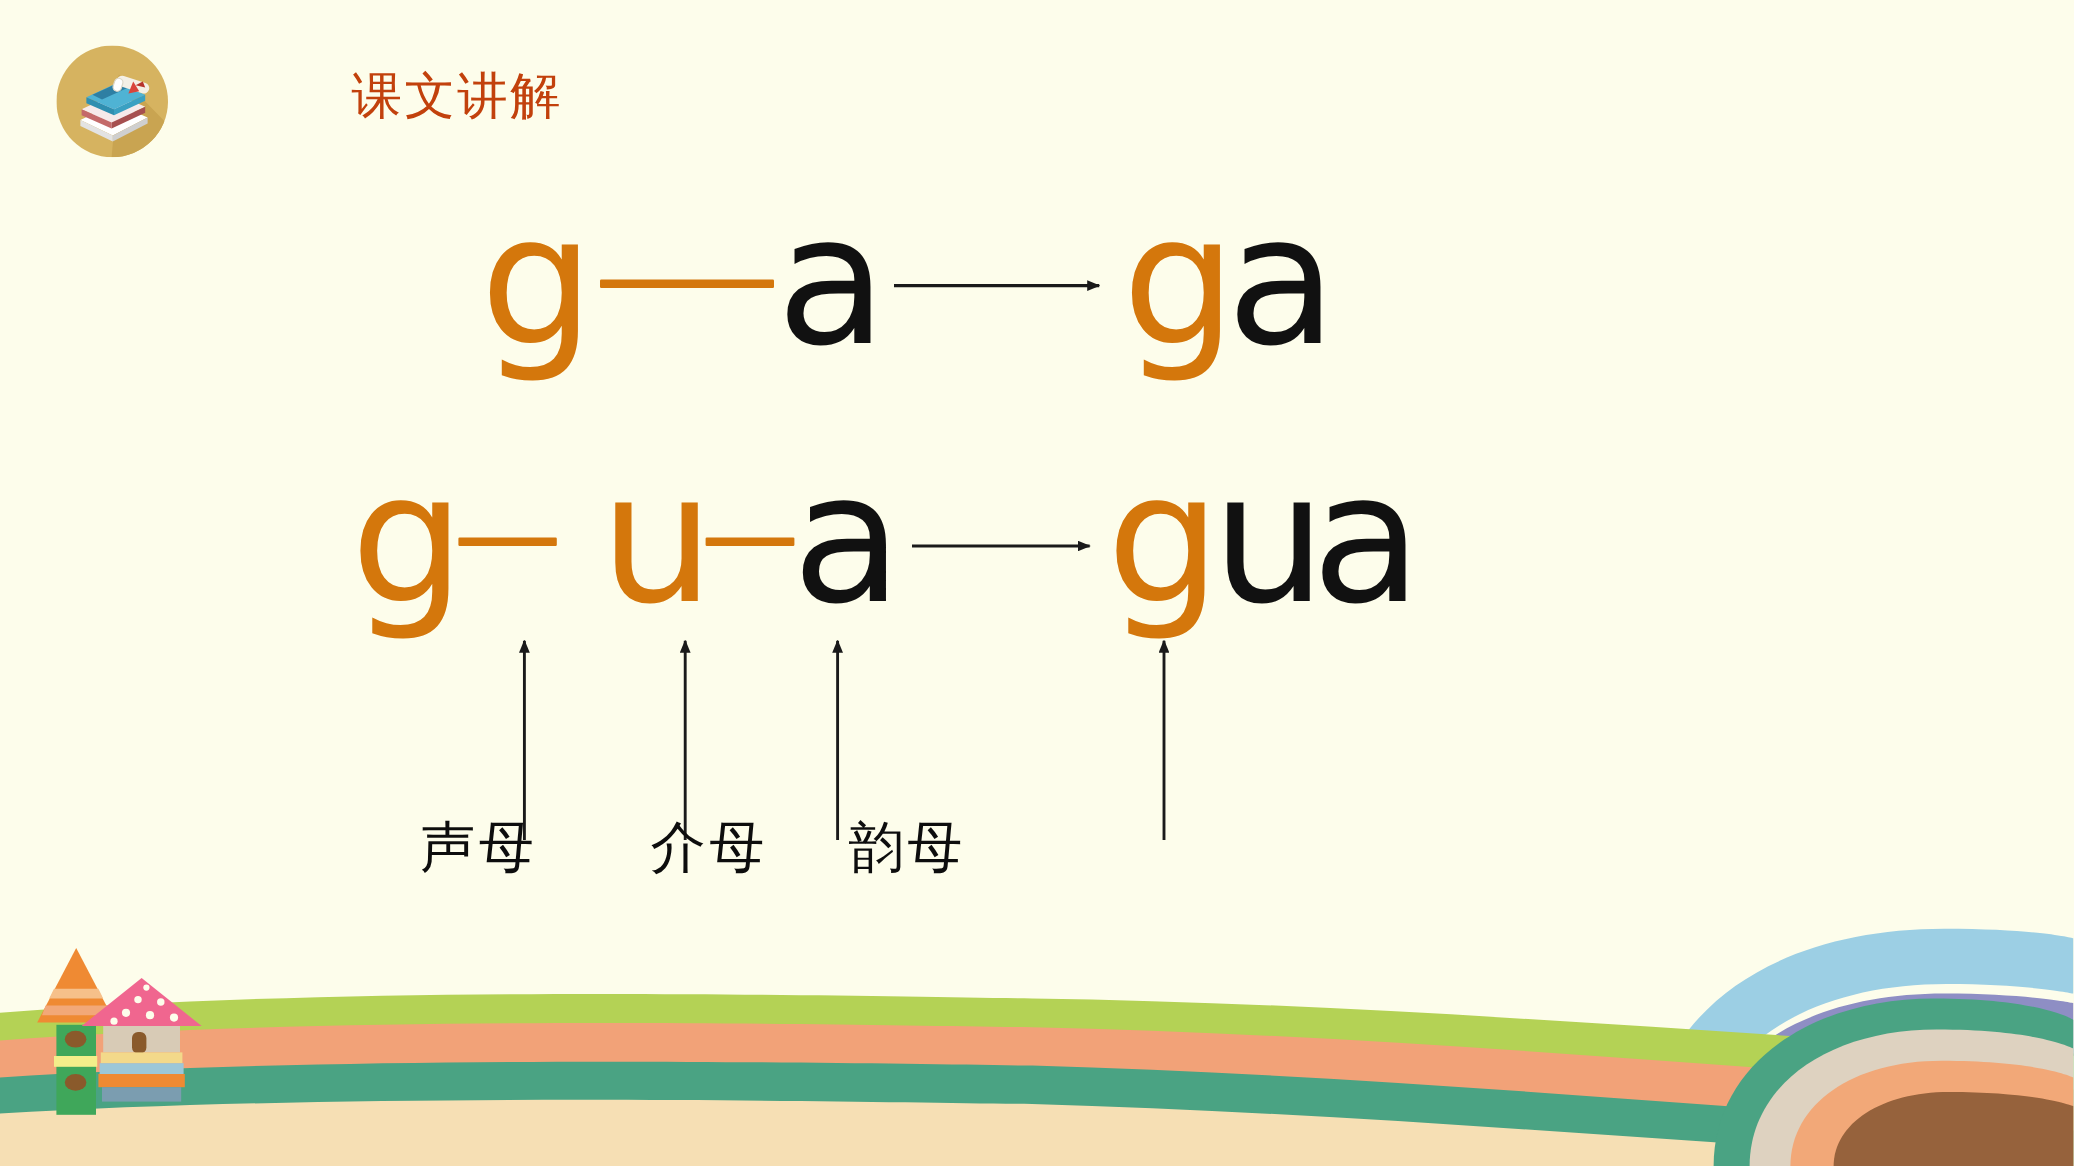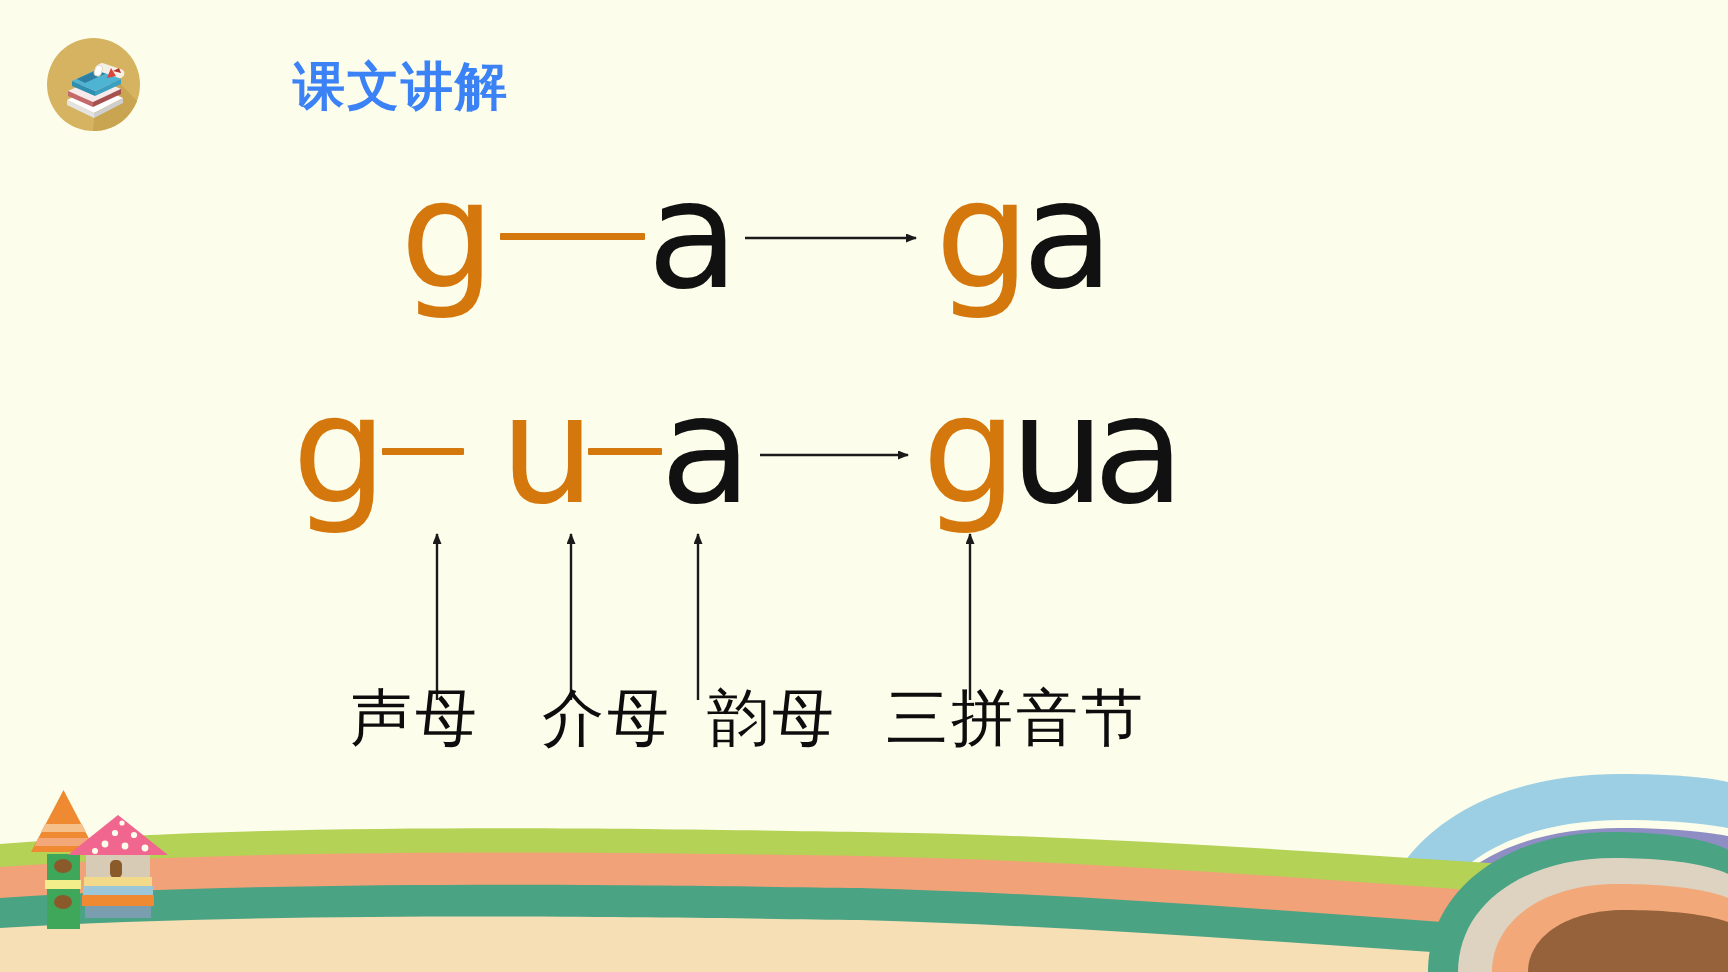--- a/index.html
+++ b/index.html
@@ -8,22 +8,22 @@
     background:#fdfdeb;
     font-family:"Liberation Sans",sans-serif;
     overflow:hidden;position:relative;
   }
   #stage{position:absolute;inset:0;width:1728px;height:972px;overflow:hidden;}
 
   
   #header-icon{position:absolute;left:47px;top:38px;width:93px;height:93px;}
   #page-title{
     position:absolute;left:293px;top:52px;
-    font-size:52px;font-weight:bold;letter-spacing:2px;
-    color:#3b82f6;white-space:nowrap;
+    font-size:42px;font-weight:normal;letter-spacing:2px;
+    color:#c2410c;white-space:nowrap;
     font-family:"DejaVu Sans","Liberation Sans",sans-serif;
   }
 
   
   .pinyin-row{position:absolute;height:160px;}
   .glyph{
     position:absolute;
     font-family:"DejaVu Sans","Liberation Sans",sans-serif;
     font-size:150px;line-height:150px;font-weight:400;
     white-space:pre;
@@ -36,21 +36,21 @@
   #row1{left:0;top:160px;width:1728px;}
   #row2{left:0;top:375px;width:1728px;}
 
   
   #arrows{position:absolute;left:0;top:0;width:1728px;height:972px;pointer-events:none;}
 
   
   .bottom-label{
     position:absolute;
     font-family:Liberation Mono, monospace;
-    font-size:62px;color:#0d0d0d;white-space:nowrap;
+    font-size:46px;color:#0d0d0d;white-space:nowrap;
     letter-spacing:3px;
   }
 
   
   #scenery{position:absolute;left:0;bottom:0;width:1728px;height:260px;}
 </style>
 </head>
 <body>
 
 <div id="stage">
@@ -128,21 +128,20 @@
 
     <line x1="437" y1="700" x2="437" y2="534" stroke="#1a1a1a" stroke-width="2.4" marker-end="url(#ahv)"></line>
     <line x1="571" y1="700" x2="571" y2="534" stroke="#1a1a1a" stroke-width="2.4" marker-end="url(#ahv)"></line>
     <line x1="698" y1="700" x2="698" y2="534" stroke="#1a1a1a" stroke-width="2.4" marker-end="url(#ahv)"></line>
     <line x1="970" y1="700" x2="970" y2="534" stroke="#1a1a1a" stroke-width="2.4" marker-end="url(#ahv)"></line>
   </svg>
 
   <div class="bottom-label" style="left:350px;top:676px;">声母</div>
   <div class="bottom-label" style="left:542px;top:676px;">介母</div>
   <div class="bottom-label" style="left:707px;top:676px;">韵母</div>
-  <div class="bottom-label" style="left:886px;top:676px;">三拼音节</div>
 
   <svg id="scenery" viewBox="0 0 1728 260" preserveAspectRatio="none">
 
     <g>
       <path d="M1370 260 C1370 130 1480 62 1620 62 C1700 62 1728 70 1728 70 L1728 116 C1728 116 1690 108 1622 108 C1506 108 1416 162 1416 260 Z" fill="#9ccfe4"></path>
       <path d="M1416 260 C1416 170 1502 116 1620 116 C1690 116 1728 124 1728 124 L1728 168 C1728 168 1694 160 1624 160 C1534 160 1462 196 1462 260 Z" fill="#8e8ec4"></path>
     </g>
 
     <path d="M0 132 C300 108 700 118 860 120 C1150 124 1440 150 1728 166 L1728 260 L0 260 Z" fill="#b4d255"></path>
 

